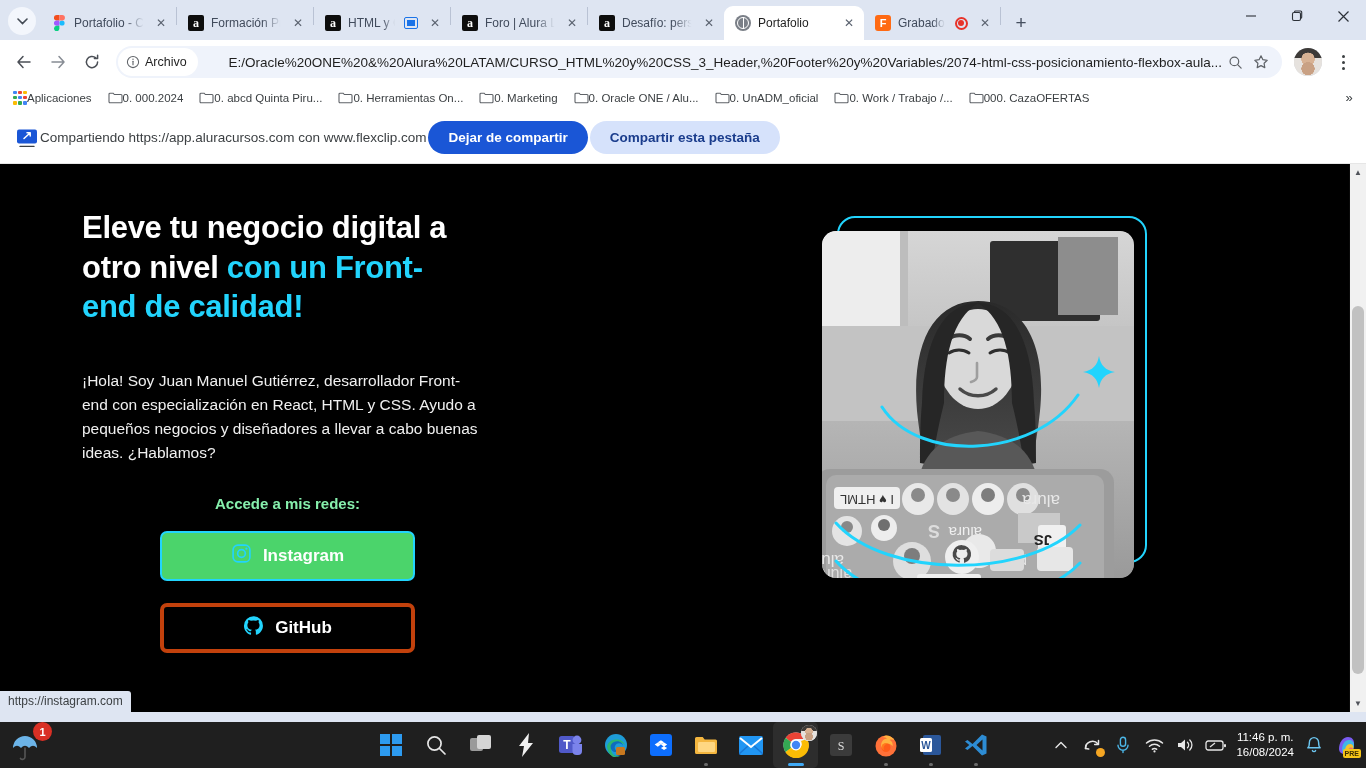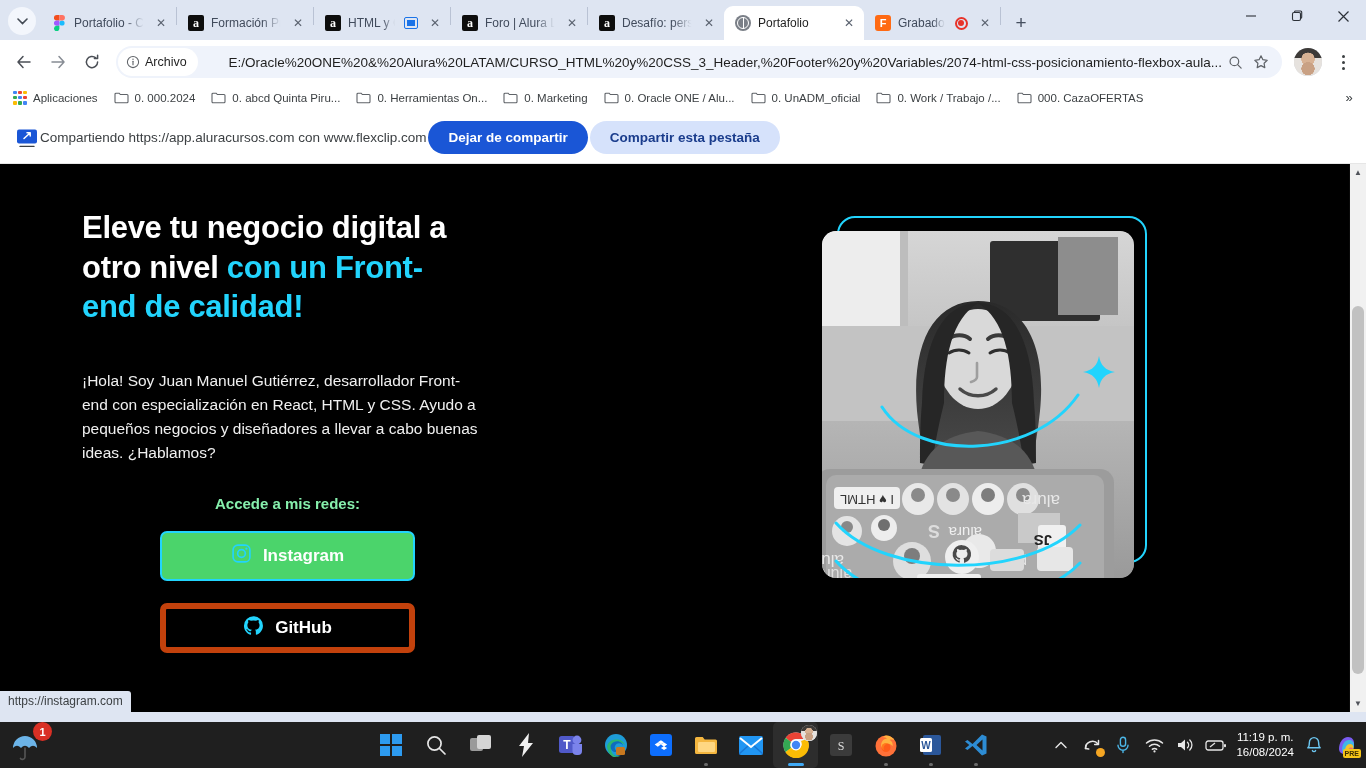--- a/index.html
+++ b/index.html
@@ -87,21 +87,21 @@
       radial-gradient(circle at 50% 74%, #c9a184 0 26%, transparent 27%),
       radial-gradient(circle at 50% 40%, #d8b294 0 30%, transparent 31%),
       linear-gradient(#3d3a38 0 36%, #e6e2de 36% 100%); }
   .menu-btn { width: 30px; height: 32px; display: flex; flex-direction: column; align-items: center;
     justify-content: center; gap: 3px; cursor: pointer; flex: 0 0 auto; }
   .menu-btn i { width: 3px; height: 3px; border-radius: 50%; background: #3c4043; display: block; }
 
   
   .bookmarks { height: 28px; background: #fff; display: flex; align-items: center;
     padding: 0 6px; gap: 2px; overflow: hidden; border-bottom: 1px solid #fff; }
-  .bm { display: flex; align-items: center; gap: 6px; padding: 3px 7px; border-radius: 6px;
+  .bm { display: flex; align-items: center; gap: 0; padding: 3px 7px; border-radius: 6px;
     font-size: 11.5px; color: #3c4043; white-space: nowrap; cursor: pointer; flex: 0 0 auto; }
   .apps-grid { width: 14px; height: 14px; display: grid; grid-template-columns: repeat(3,1fr);
     grid-template-rows: repeat(3,1fr); gap: 1.5px; flex: 0 0 14px; }
   .apps-grid i { display: block; border-radius: 1px; }
   .folder-ico { width: 15px; height: 13px; flex: 0 0 15px; position: relative; }
   .bm-overflow { margin-left: auto; width: 22px; height: 22px; display: flex; align-items: center;
     justify-content: center; color: #3c4043; font-size: 13px; flex: 0 0 auto; cursor: pointer; }
 
   
   .infobar { height: 52px; background: #fff; display: flex; align-items: center; padding: 0 16px;
@@ -123,21 +123,21 @@
   .hero-title { color: #fff; font-size: 31px; line-height: 1.28; font-weight: bold;
     letter-spacing: -0.3px; }
   .hero-title .accent { color: #22d4fd; }
   .hero-desc { color: #f0f0f0; font-size: 15.5px; line-height: 1.55; margin-top: 42px; width: 400px; }
   .redes-title { color: #86efac; font-size: 15px; font-weight: bold; text-align: center;
     margin-top: 30px; width: 255px; margin-left: 78px; }
   .btn-social { width: 255px; margin-left: 78px; height: 50px; border-radius: 7px;
     display: flex; align-items: center; justify-content: center; gap: 11px;
     font-size: 17px; font-weight: bold; color: #fff; cursor: pointer; }
   .btn-ig { background: #4bd46b; border: 2px solid #22d4fd; margin-top: 19px; }
-  .btn-gh { background: #000; border: 6px solid #c2410c; margin-top: 22px; }
+  .btn-gh { background: #000; border: 4px solid #c2410c; margin-top: 22px; }
 
   .hero-right { flex: 1 1 auto; display: flex; justify-content: center; padding-top: 8px; }
   .photo-wrap { position: relative; width: 325px; height: 362px; }
   .photo-frame { position: absolute; left: 15px; top: 0; width: 310px; height: 347px;
     border: 2px solid #22d4fd; border-radius: 18px; }
   .photo { position: absolute; left: 0; top: 15px; width: 312px; height: 347px;
     border-radius: 14px; overflow: hidden; background: #8e8e8e; }
   .photo svg { display: block; }
   .sparkle { position: absolute; right: 32px; top: 140px; width: 32px; height: 32px; }
 
@@ -723,21 +723,21 @@
         </svg>
     </span>
     <span class="tb-ico">
       <svg width="22" height="13" viewBox="0 0 22 13">
           <rect x="1" y="2" width="17" height="9" rx="2.2" stroke="#e6e6e6" stroke-width="1.3" fill="none"></rect>
           <rect x="19" y="5" width="2" height="3.2" rx="1" fill="#e6e6e6"></rect>
           <path d="M5 8l5-4" stroke="#e6e6e6" stroke-width="1.2"></path>
         </svg>
     </span>
     <div class="tb-clock">
-      <div>11:19 p. m.</div>
+      <div>11:46 p. m.</div>
       <div>16/08/2024</div>
     </div>
     <span class="tb-ico">
       <svg width="16" height="18" viewBox="0 0 16 18">
           <path d="M8 1.6a4.6 4.6 0 0 0-4.6 4.6c0 4.4-1.6 5.6-1.6 5.6h12.4s-1.6-1.2-1.6-5.6A4.6 4.6 0 0 0 8 1.6z" stroke="#6cc6f0" stroke-width="1.4" fill="none" stroke-linejoin="round"></path>
           <path d="M6.4 14.6a1.8 1.8 0 0 0 3.2 0" stroke="#6cc6f0" stroke-width="1.4" fill="none" stroke-linecap="round"></path>
         </svg>
     </span>
     <span class="tb-ico" style="position:relative;width:26px;height:26px">
       <svg width="24" height="24" viewBox="0 0 24 24">

